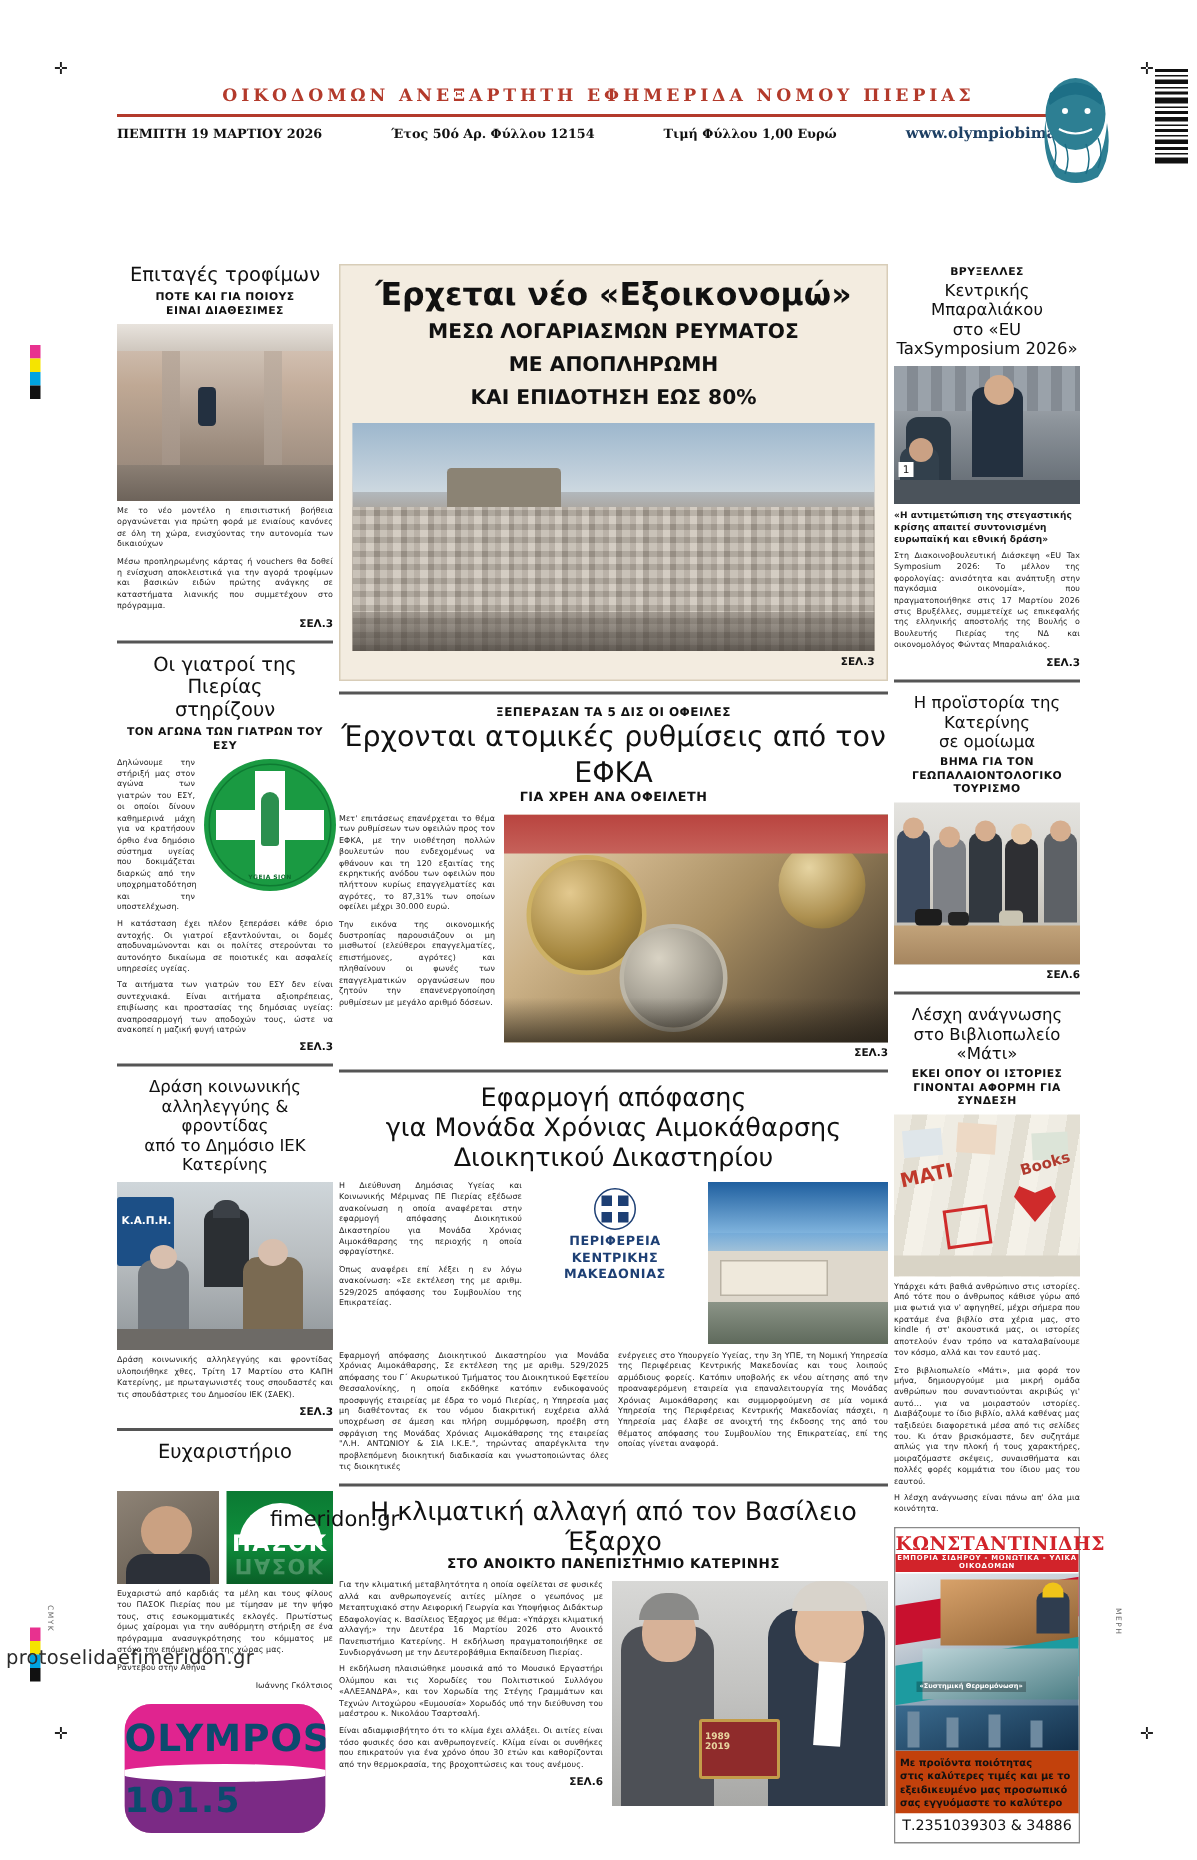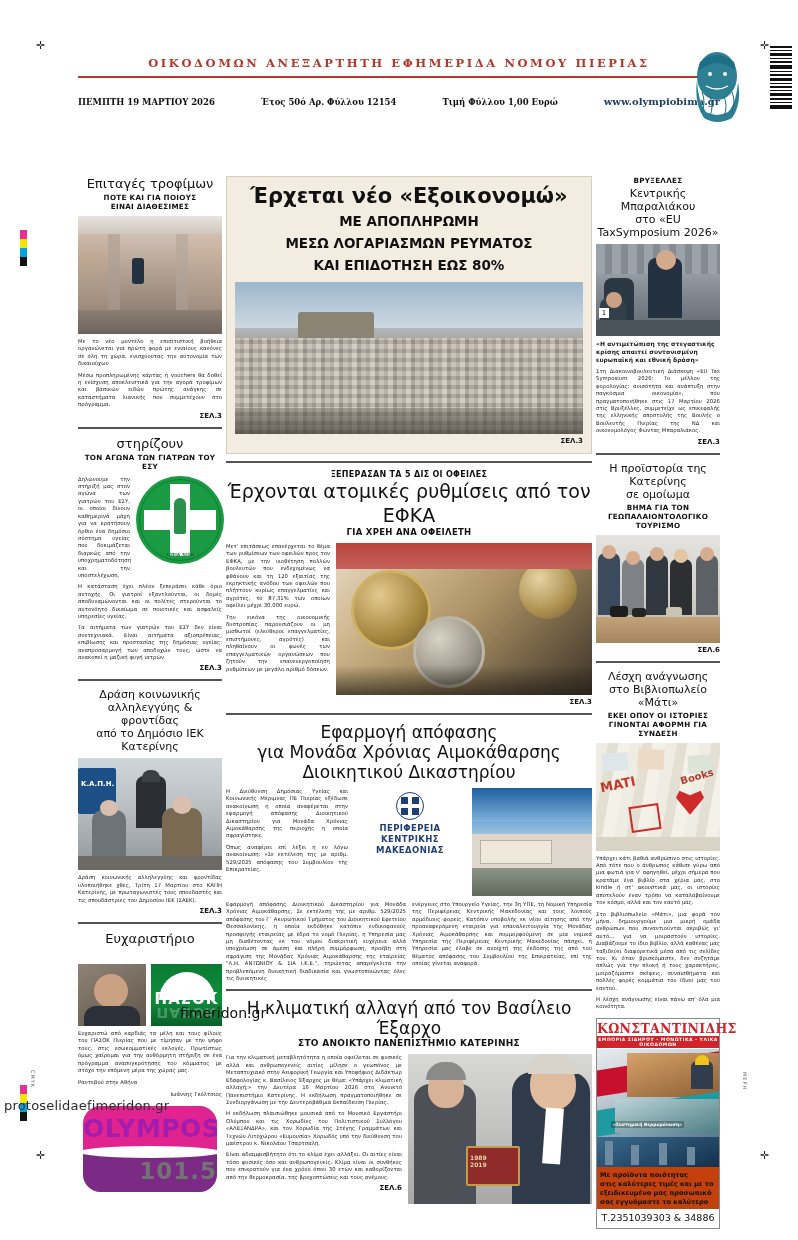--- a/index.html
+++ b/index.html
@@ -23,21 +23,21 @@
     font-weight:700;color:#1d6f86;font-size:54px;letter-spacing:1px;
     text-align:left;line-height:56px;white-space:nowrap;
   }
   .mast-sub{
     color:#b33a2b;font-weight:700;font-size:11.5px;letter-spacing:2.6px;
     text-align:center;margin-top:4px;
     font-family:"DejaVu Serif","Liberation Serif",serif;
   }
   .mast-rule{height:2px;background:#b33a2b;margin-top:6px;}
   .mast-meta{display:flex;justify-content:space-between;align-items:center;
-    margin-top:18px;font-size:8.5px;font-weight:700;
+    margin-top:6px;font-size:8.5px;font-weight:700;
     font-family:"DejaVu Serif","Liberation Serif",serif;color:#111;}
   .mast-meta .site{color:#1d3f63;font-size:10px;}
   .zeus{position:absolute;right:48px;top:46px;width:66px;height:78px;}
   .barcode{position:absolute;right:6px;top:46px;width:22px;height:74px;}
   .barcode i{display:block;background:#111;margin-bottom:2px;}
 
   
   .col{position:absolute;}
   .col-left{left:78px;top:176px;width:144px;}
   .col-mid{left:226px;top:176px;width:366px;}
@@ -107,24 +107,24 @@
      color:rgba(255,255,255,.25);font-weight:700;font-size:14px;letter-spacing:1px;
      transform:scaleY(-1);}
 
   
   .olympos{width:134px;height:86px;border-radius:18px;overflow:hidden;margin:8px auto 0;
            position:relative;box-shadow:0 0 0 1px #d07ab2 inset;}
   .olympos .top{position:absolute;left:0;right:0;top:0;height:47px;background:#e0248f;}
   .olympos .bot{position:absolute;left:0;right:0;top:47px;bottom:0;background:#7b2a85;}
   .olympos .wave{position:absolute;left:-4px;right:-4px;top:40px;height:12px;background:#fff;
      border-radius:50%;}
-  .olympos .w1{position:absolute;left:0;right:0;top:8px;text-align:right;color:#a21caf;
+  .olympos .w1{position:absolute;left:0;right:0;top:8px;text-align:right;color:#0c4a6e;
      font-weight:700;font-size:25px;letter-spacing:.5px;
      font-family:"DejaVu Sans","Liberation Sans",sans-serif;}
-  .olympos .w2{position:absolute;left:0;right:0;top:52px;text-align:right;color:#737373;
+  .olympos .w2{position:absolute;left:0;right:0;top:52px;text-align:left;color:#0c4a6e;
      font-weight:700;font-size:23px;letter-spacing:1px;}
 
   
   .konst{border:1px solid #8a8a8a;}
   .konst .hd{background:#fff;text-align:center;padding:2px 0 1px;}
   .konst .hd .n{color:#d2232a;font-weight:700;font-size:12.5px;letter-spacing:.3px;
      font-family:"DejaVu Serif","Liberation Serif",serif;}
   .konst .hd .s{background:#d2232a;color:#fff;font-size:4.6px;font-weight:700;
      letter-spacing:.5px;padding:1px 0;}
   .konst .img{height:118px;background:linear-gradient(160deg,#e7ebef 0%,#c6ced6 30%,#8aa0b4 60%,#2c5572 100%);
@@ -231,20 +231,21 @@
         <div style="position:absolute;left:0;right:0;bottom:0;height:24px;background:linear-gradient(180deg,#8b7f74,#6d635a)"></div>
       </div>
       <div class="body-txt p">Με το νέο μοντέλο η επισιτιστική βοήθεια οργανώνεται για πρώτη φορά με ενιαίους κανόνες σε όλη τη χώρα, ενισχύοντας την αυτονομία των δικαιούχων</div>
       <div class="body-txt p">Μέσω προπληρωμένης κάρτας ή vouchers θα δοθεί η ενίσχυση αποκλειστικά για την αγορά τροφίμων και βασικών ειδών πρώτης ανάγκης σε καταστήματα λιανικής που συμμετέχουν στο πρόγραμμα.</div>
       <div class="sel">ΣΕΛ.3</div>
     </div>
 
     <div class="hairline thick"></div>
 
     <div>
+      <div class="htitle">Οι γιατροί της Πιερίας</div>
       <div class="htitle">στηρίζουν</div>
       <div class="kicker" style="margin-top:2px">ΤΟΝ ΑΓΩΝΑ ΤΩΝ ΓΙΑΤΡΩΝ ΤΟΥ ΕΣΥ</div>
       <div class="flexrow" style="margin-top:5px">
         <div class="grow" style="width:52px">
           <div class="body-txt">Δηλώνουμε την στήριξή μας στον αγώνα των γιατρών του ΕΣΥ, οι οποίοι δίνουν καθημερινά μάχη για να κρατήσουν όρθιο ένα δημόσιο σύστημα υγείας που δοκιμάζεται διαρκώς από την υποχρηματοδότηση και την υποστελέχωση.</div>
         </div>
         <div style="width:88px;flex:none">
           <div class="medlogo">
             <div class="ring"></div>
             <div class="cross-h"></div>
@@ -306,22 +307,22 @@
         <div class="wave"></div>
       <div class="w1">OLYMPOS</div>
       <div class="w2">101.5</div>
     </div>
   </div>
 
   <div class="col col-mid">
 
     <div class="lead">
       <h1>Έρχεται νέο «Εξοικονομώ»</h1>
+      <h2>ΜΕΣΩ ΛΟΓΑΡΙΑΣΜΩΝ ΡΕΥΜΑΤΟΣ</h2>
       <h2>ΜΕ ΑΠΟΠΛΗΡΩΜΗ</h2>
-      <h2>ΜΕΣΩ ΛΟΓΑΡΙΑΣΜΩΝ ΡΕΥΜΑΤΟΣ</h2>
       <h2>ΚΑΙ ΕΠΙΔΟΤΗΣΗ ΕΩΣ 80%</h2>
       <div class="photo ph-city" style="margin-top:7px;height:152px">
         <div style="position:absolute;left:0;right:0;top:0;height:46px;background:linear-gradient(180deg,#9db7cd,#cdd8e0)"></div>
         <div style="position:absolute;left:18%;top:30px;width:22%;height:26px;background:#8b8374;border-radius:3px 3px 0 0"></div>
         <div style="position:absolute;left:0;right:0;top:56px;bottom:0;background:repeating-linear-gradient(90deg,#c3bbb0 0 5px,#b2a99e 5px 9px,#cfc7bc 9px 14px,#a79e93 14px 18px)"></div>
         <div style="position:absolute;left:0;right:0;top:56px;bottom:0;background:repeating-linear-gradient(0deg,rgba(0,0,0,.10) 0 4px,rgba(255,255,255,.10) 4px 9px)"></div>
         <div style="position:absolute;left:0;right:0;bottom:0;height:26px;background:linear-gradient(180deg,rgba(90,82,74,.35),rgba(70,64,58,.75))"></div>
       </div>
       <div class="sel">ΣΕΛ.3</div>
     </div>

